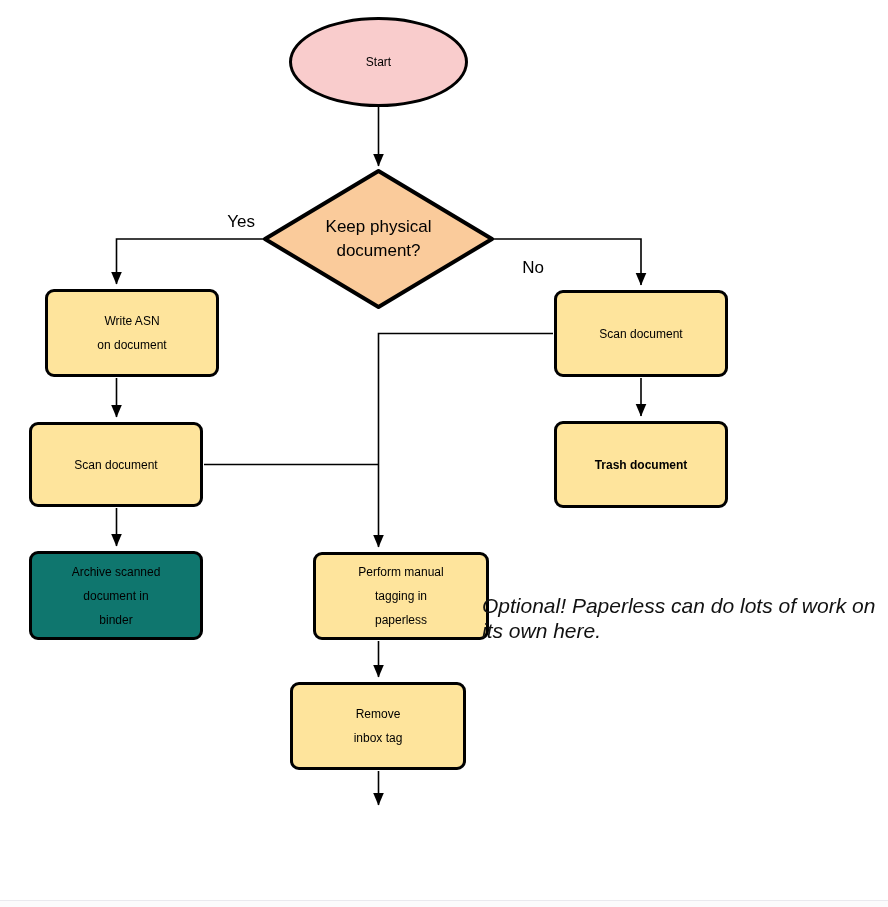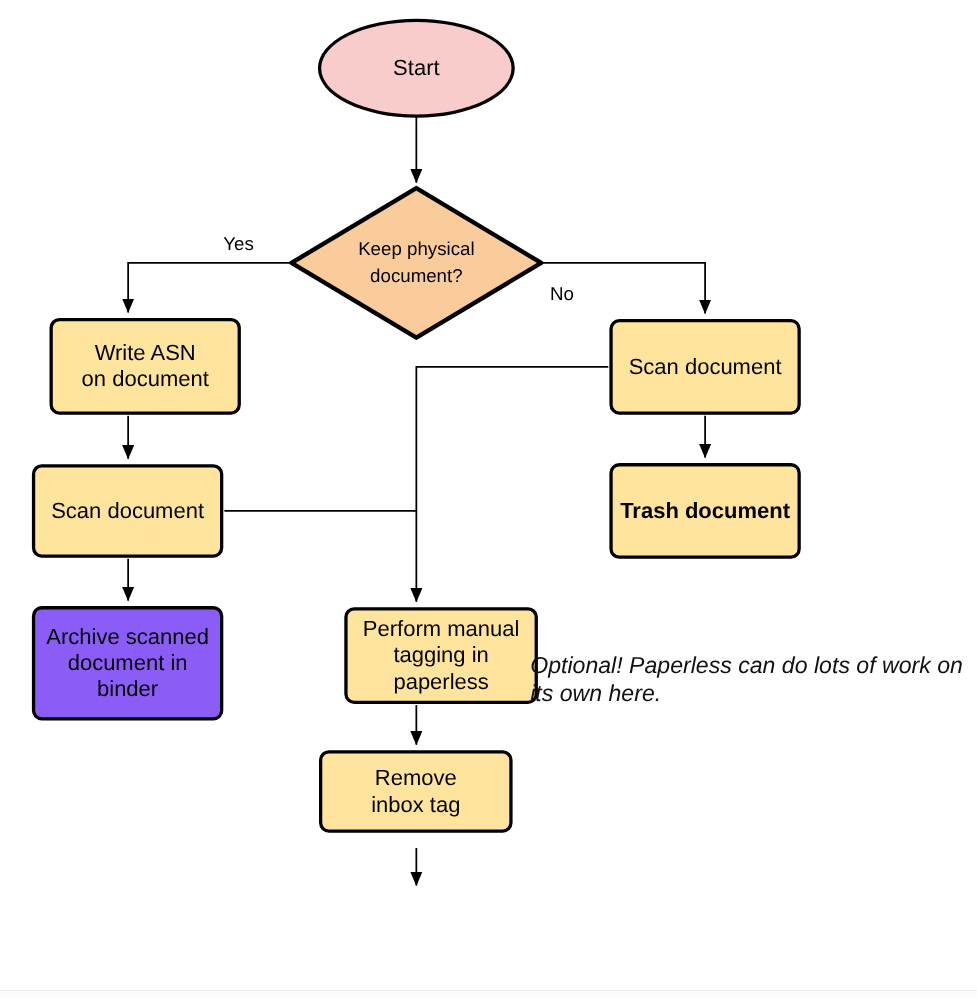--- a/index.html
+++ b/index.html
@@ -35,21 +35,21 @@
     stroke-linejoin: round;
   }
   .node {
     position: absolute;
     box-sizing: border-box;
     display: flex;
     align-items: center;
     justify-content: center;
     border: 3px solid #000000;
     text-align: center;
-    font-size: 20px;
+    font-size: 12px;
     line-height: 24px;
     white-space: pre-line;
   }
   .terminal {
     border-radius: 50%;
   }
   .process {
     border-radius: 9px;
   }
   .diamond-label {
@@ -59,21 +59,21 @@
     justify-content: center;
     text-align: center;
     font-size: 17px;
     line-height: 24px;
     white-space: pre-line;
   }
   .edge-label {
     position: absolute;
     font-size: 17px;
     line-height: 20px;
-    text-align: left;
+    text-align: right;
   }
   .annotation {
     position: absolute;
     font-style: italic;
     font-size: 21px;
     line-height: 25px;
     white-space: pre-line;
     color: #111111;
   }
   .footer-line {
@@ -131,21 +131,21 @@
 
   <div class="node process" style="left: 45px; top: 289px; width: 174px; height: 88px; background-color: rgb(254, 228, 156);">
     <span>Write ASN
 on document</span>
   </div>
 
   <div class="node process" style="left: 29px; top: 422px; width: 174px; height: 85px; background-color: rgb(254, 228, 156);">
     <span>Scan document</span>
   </div>
 
-  <div class="node process" style="left: 29px; top: 551px; width: 174px; height: 104px; background-color: #8b5cf6; align-items: center;">
+  <div class="node process" style="left: 29px; top: 551px; width: 174px; height: 89px; background-color: #0f766e; align-items: center;">
     <span>Archive scanned
 document in
 binder</span>
   </div>
 
   <div class="node process" style="left: 554px; top: 290px; width: 174px; height: 87px; background-color: rgb(254, 228, 156);">
     <span>Scan document</span>
   </div>
 
   <div class="node process" style="left: 554px; top: 421px; width: 174px; height: 87px; background-color: rgb(254, 228, 156); font-weight: bold;">
@@ -154,21 +154,21 @@
 
   <div class="node process" style="left: 290px; top: 552px; width: 176px; height: 88px; background-color: rgb(254, 228, 156); margin-left: 23px;">
     <span>Perform manual
 tagging in
 paperless</span>
   </div>
 
   <div class="annotation" style="left:482px;top:593px;width:402px;">Optional! Paperless can do lots of work on
 its own here.</div>
 
-  <div class="node process" style="left: 290px; top: 682px; width: 176px; height: 75px; background-color: rgb(254, 228, 156);">
+  <div class="node process" style="left: 290px; top: 682px; width: 176px; height: 88px; background-color: rgb(254, 228, 156);">
     <span>Remove
 inbox tag</span>
   </div>
 
 
   <div class="footer-line" style="background-color: rgb(233, 233, 238);"></div>
   <div class="footer-area"></div>
 
 </div>
 

